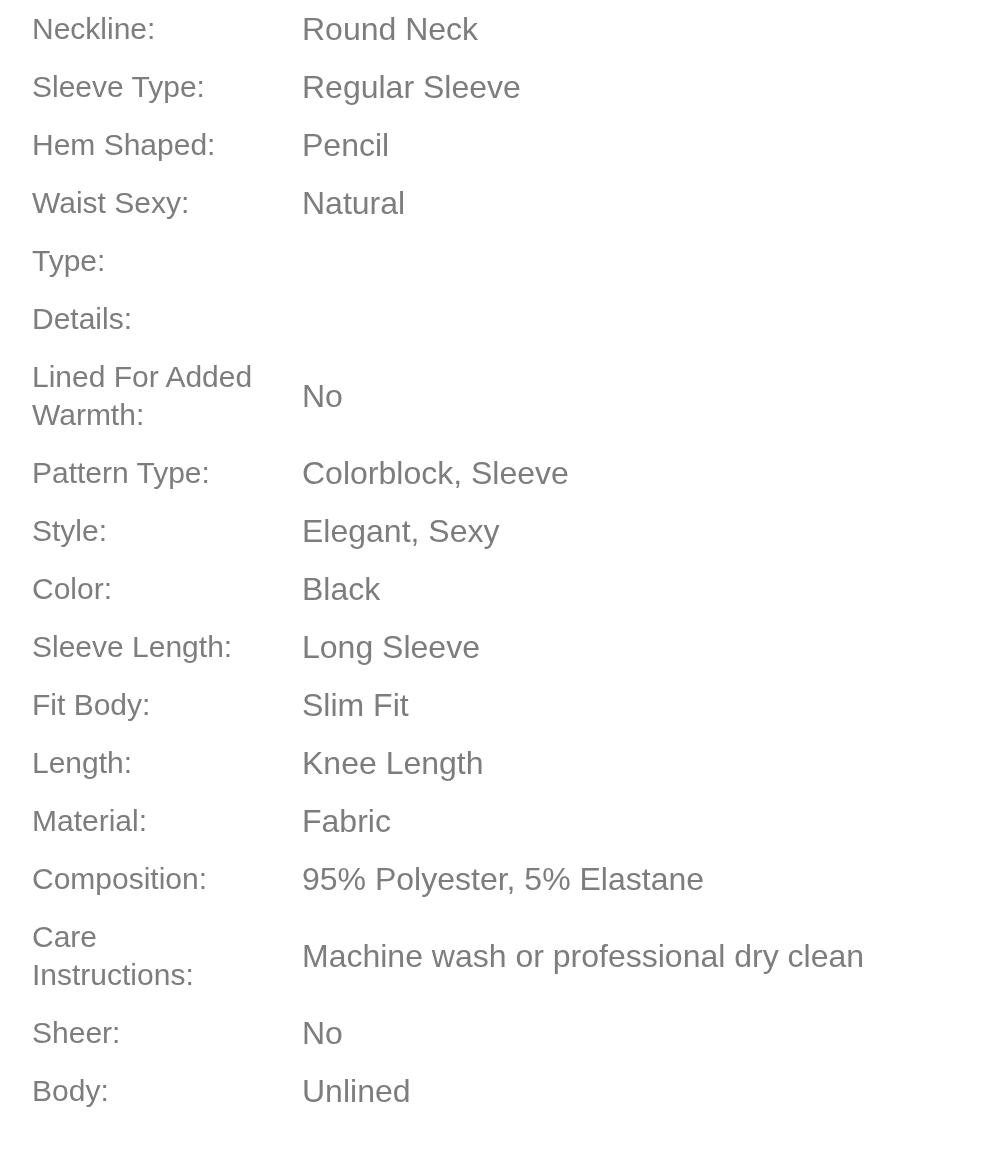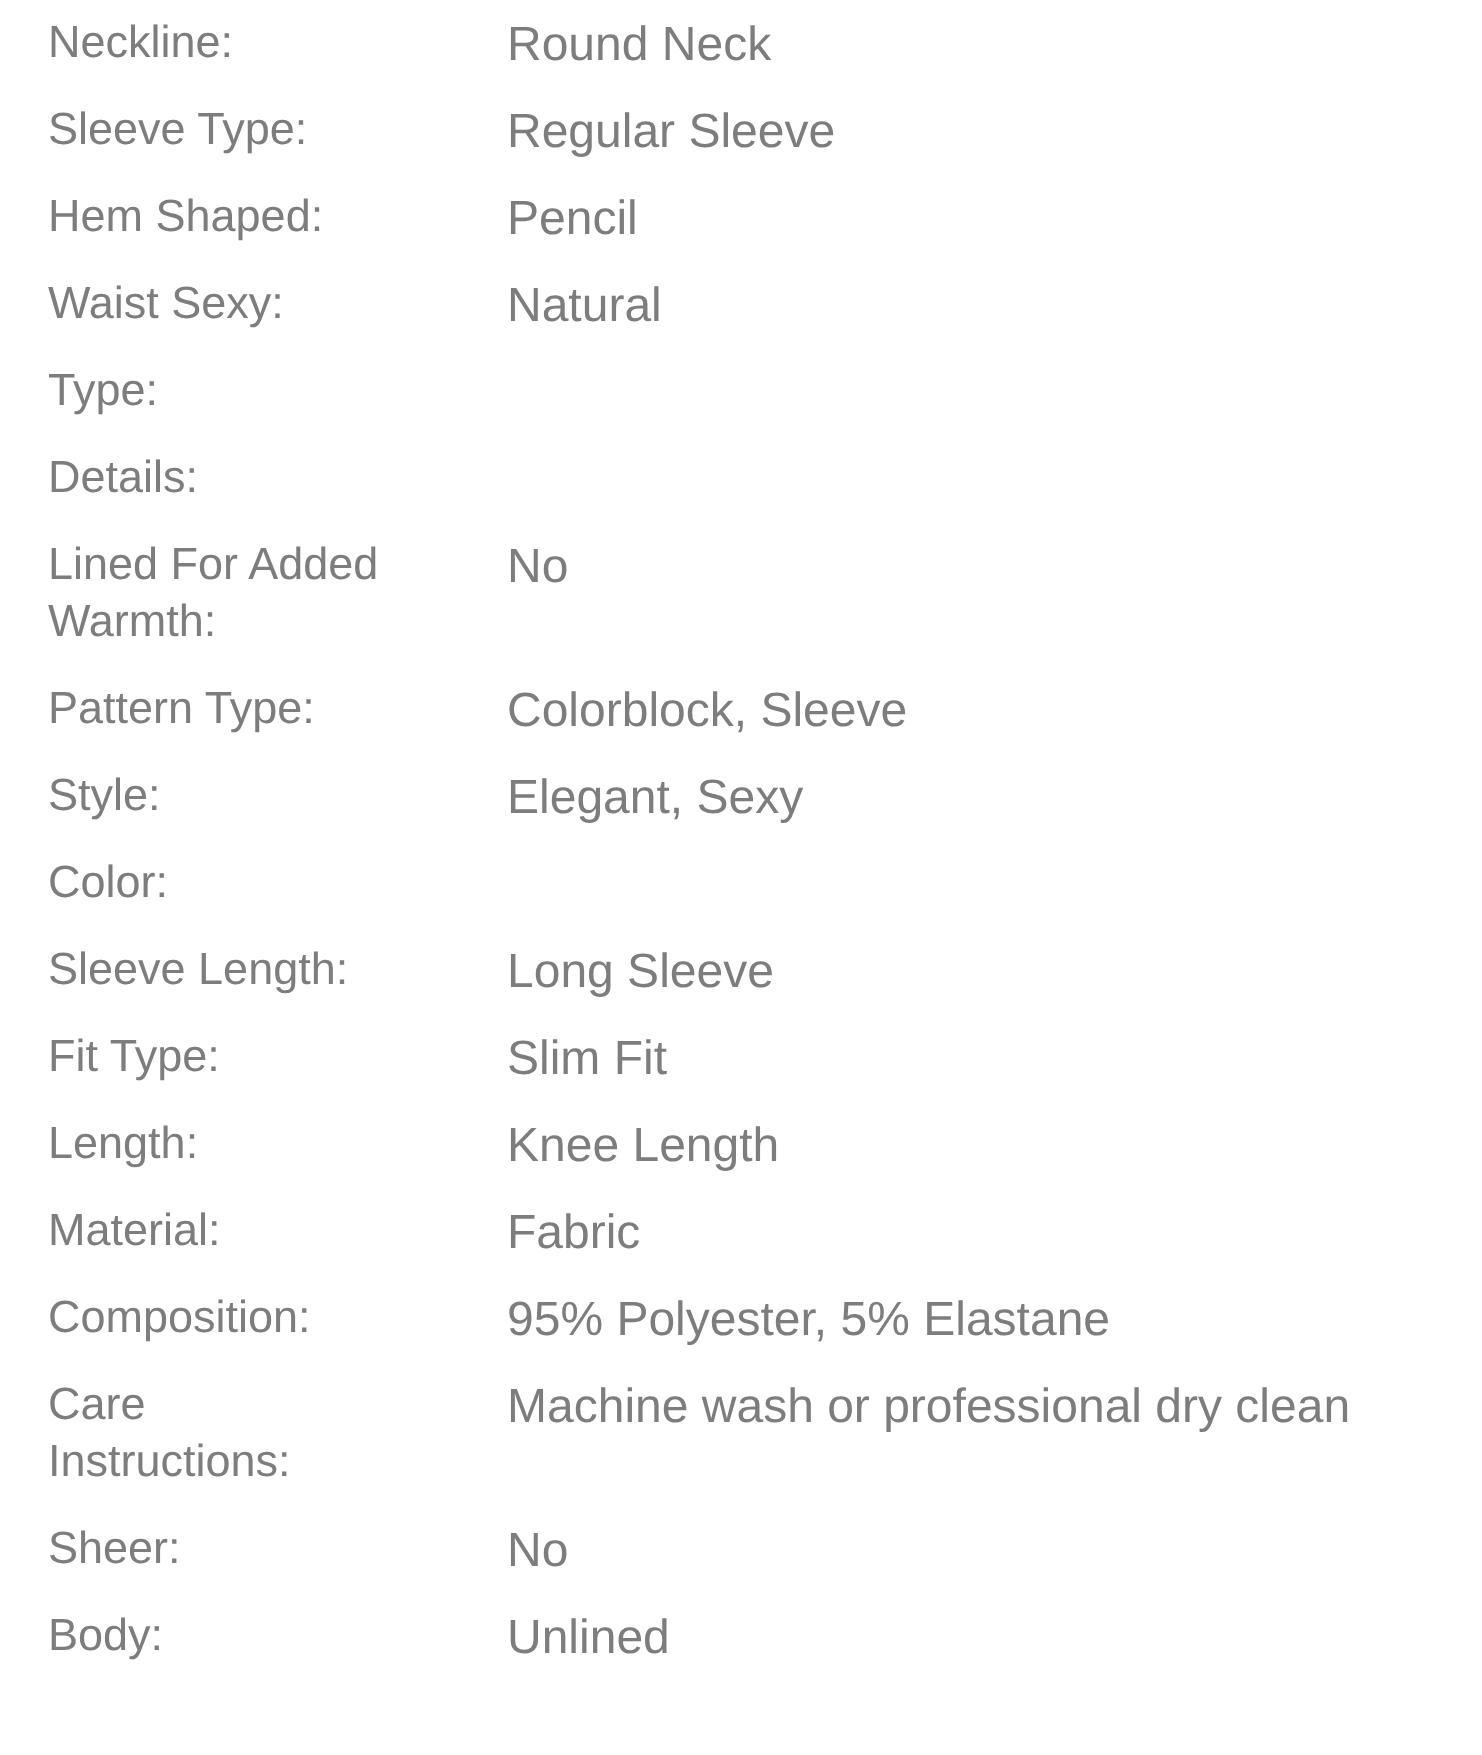--- a/index.html
+++ b/index.html
@@ -12,25 +12,24 @@
     overflow: hidden;
     background: #ffffff;
     font-family: "Liberation Sans", "DejaVu Sans", sans-serif;
     color: #7d7d7d;
   }
   .spec-table {
     width: 100%;
   }
   .spec-row {
     display: flex;
-    align-items: flex-start;
+    align-items: center;
     box-sizing: border-box;
     padding: 10px 16px 10px 32px;
     min-height: 58px;
-    gap: 36px;
   }
   .spec-label {
     flex: 0 0 270px;
     box-sizing: border-box;
     padding-right: 40px;
     font-size: 30px;
     line-height: 38px;
     white-space: pre-line;
   }
   .spec-value {
@@ -73,27 +72,28 @@
   <div class="spec-row">
     <div class="spec-label">Pattern Type:</div>
     <div class="spec-value">Colorblock, Sleeve</div>
   </div>
   <div class="spec-row">
     <div class="spec-label">Style:</div>
     <div class="spec-value">Elegant, Sexy</div>
   </div>
   <div class="spec-row">
     <div class="spec-label">Color:</div>
+    <div class="spec-value">Black</div>
   </div>
   <div class="spec-row">
     <div class="spec-label">Sleeve Length:</div>
     <div class="spec-value">Long Sleeve</div>
   </div>
   <div class="spec-row">
-    <div class="spec-label">Fit Type:</div>
+    <div class="spec-label">Fit Body:</div>
     <div class="spec-value">Slim Fit</div>
   </div>
   <div class="spec-row">
     <div class="spec-label">Length:</div>
     <div class="spec-value">Knee Length</div>
   </div>
   <div class="spec-row">
     <div class="spec-label">Material:</div>
     <div class="spec-value">Fabric</div>
   </div>

